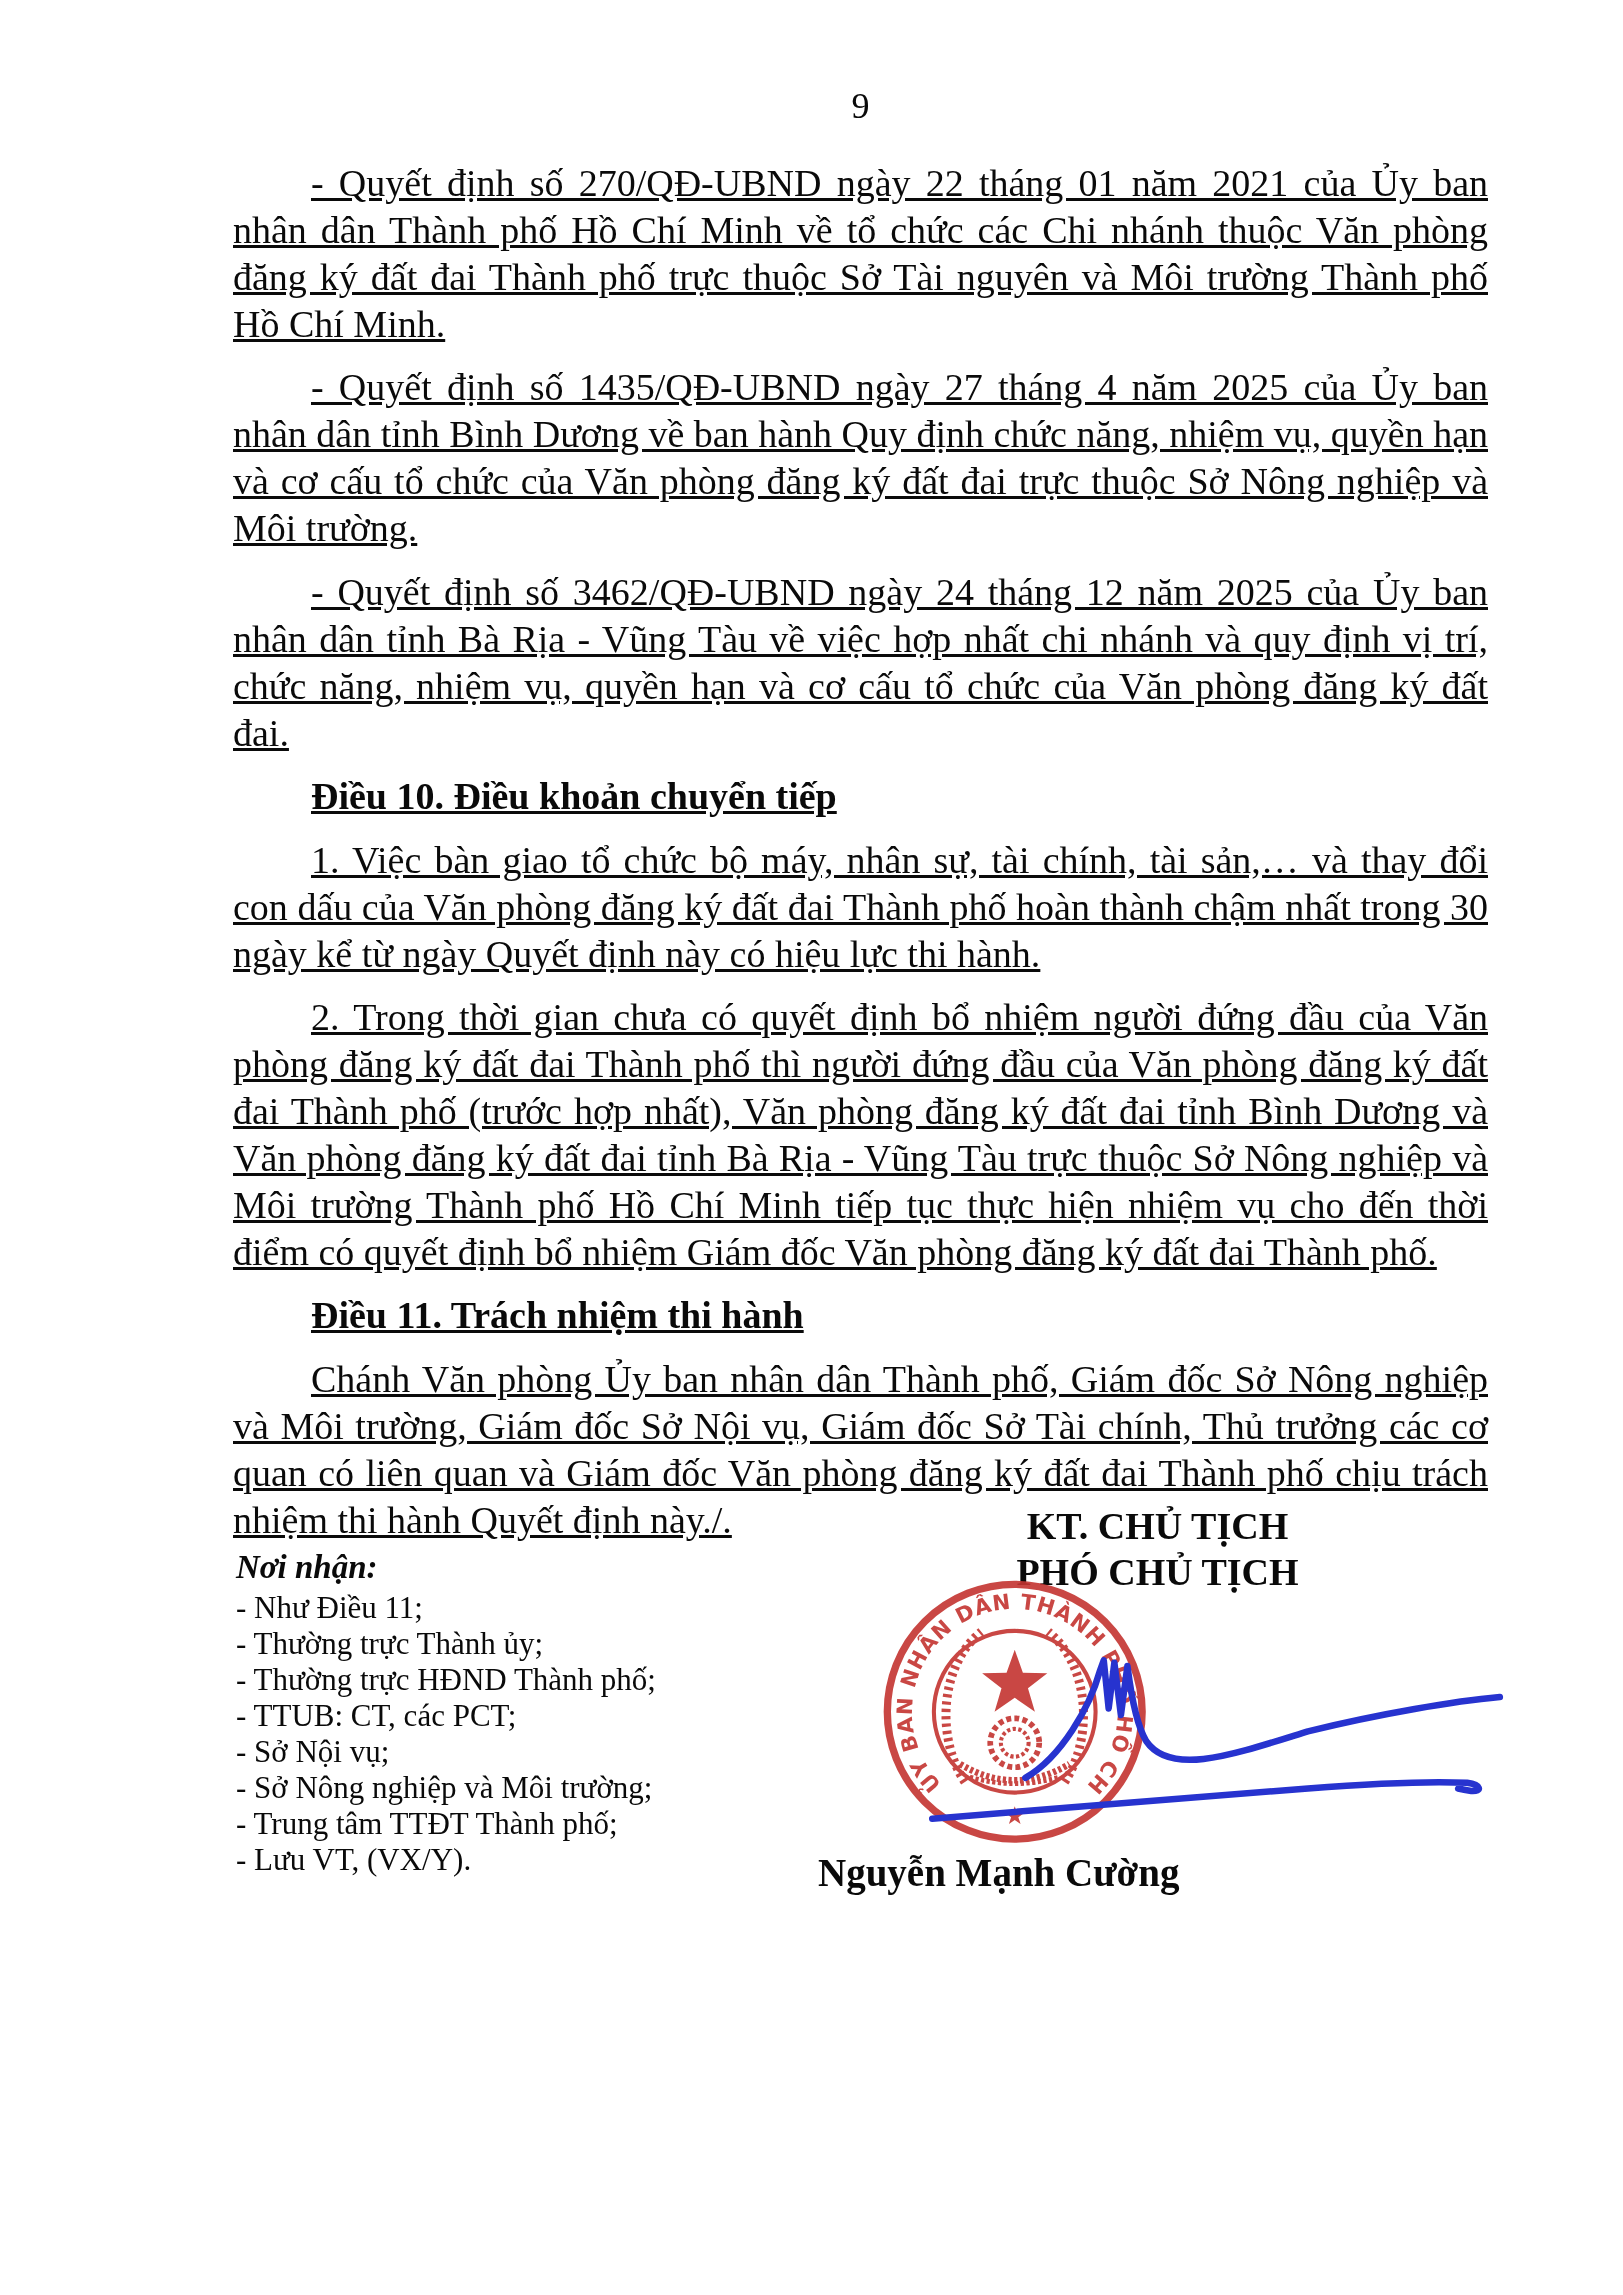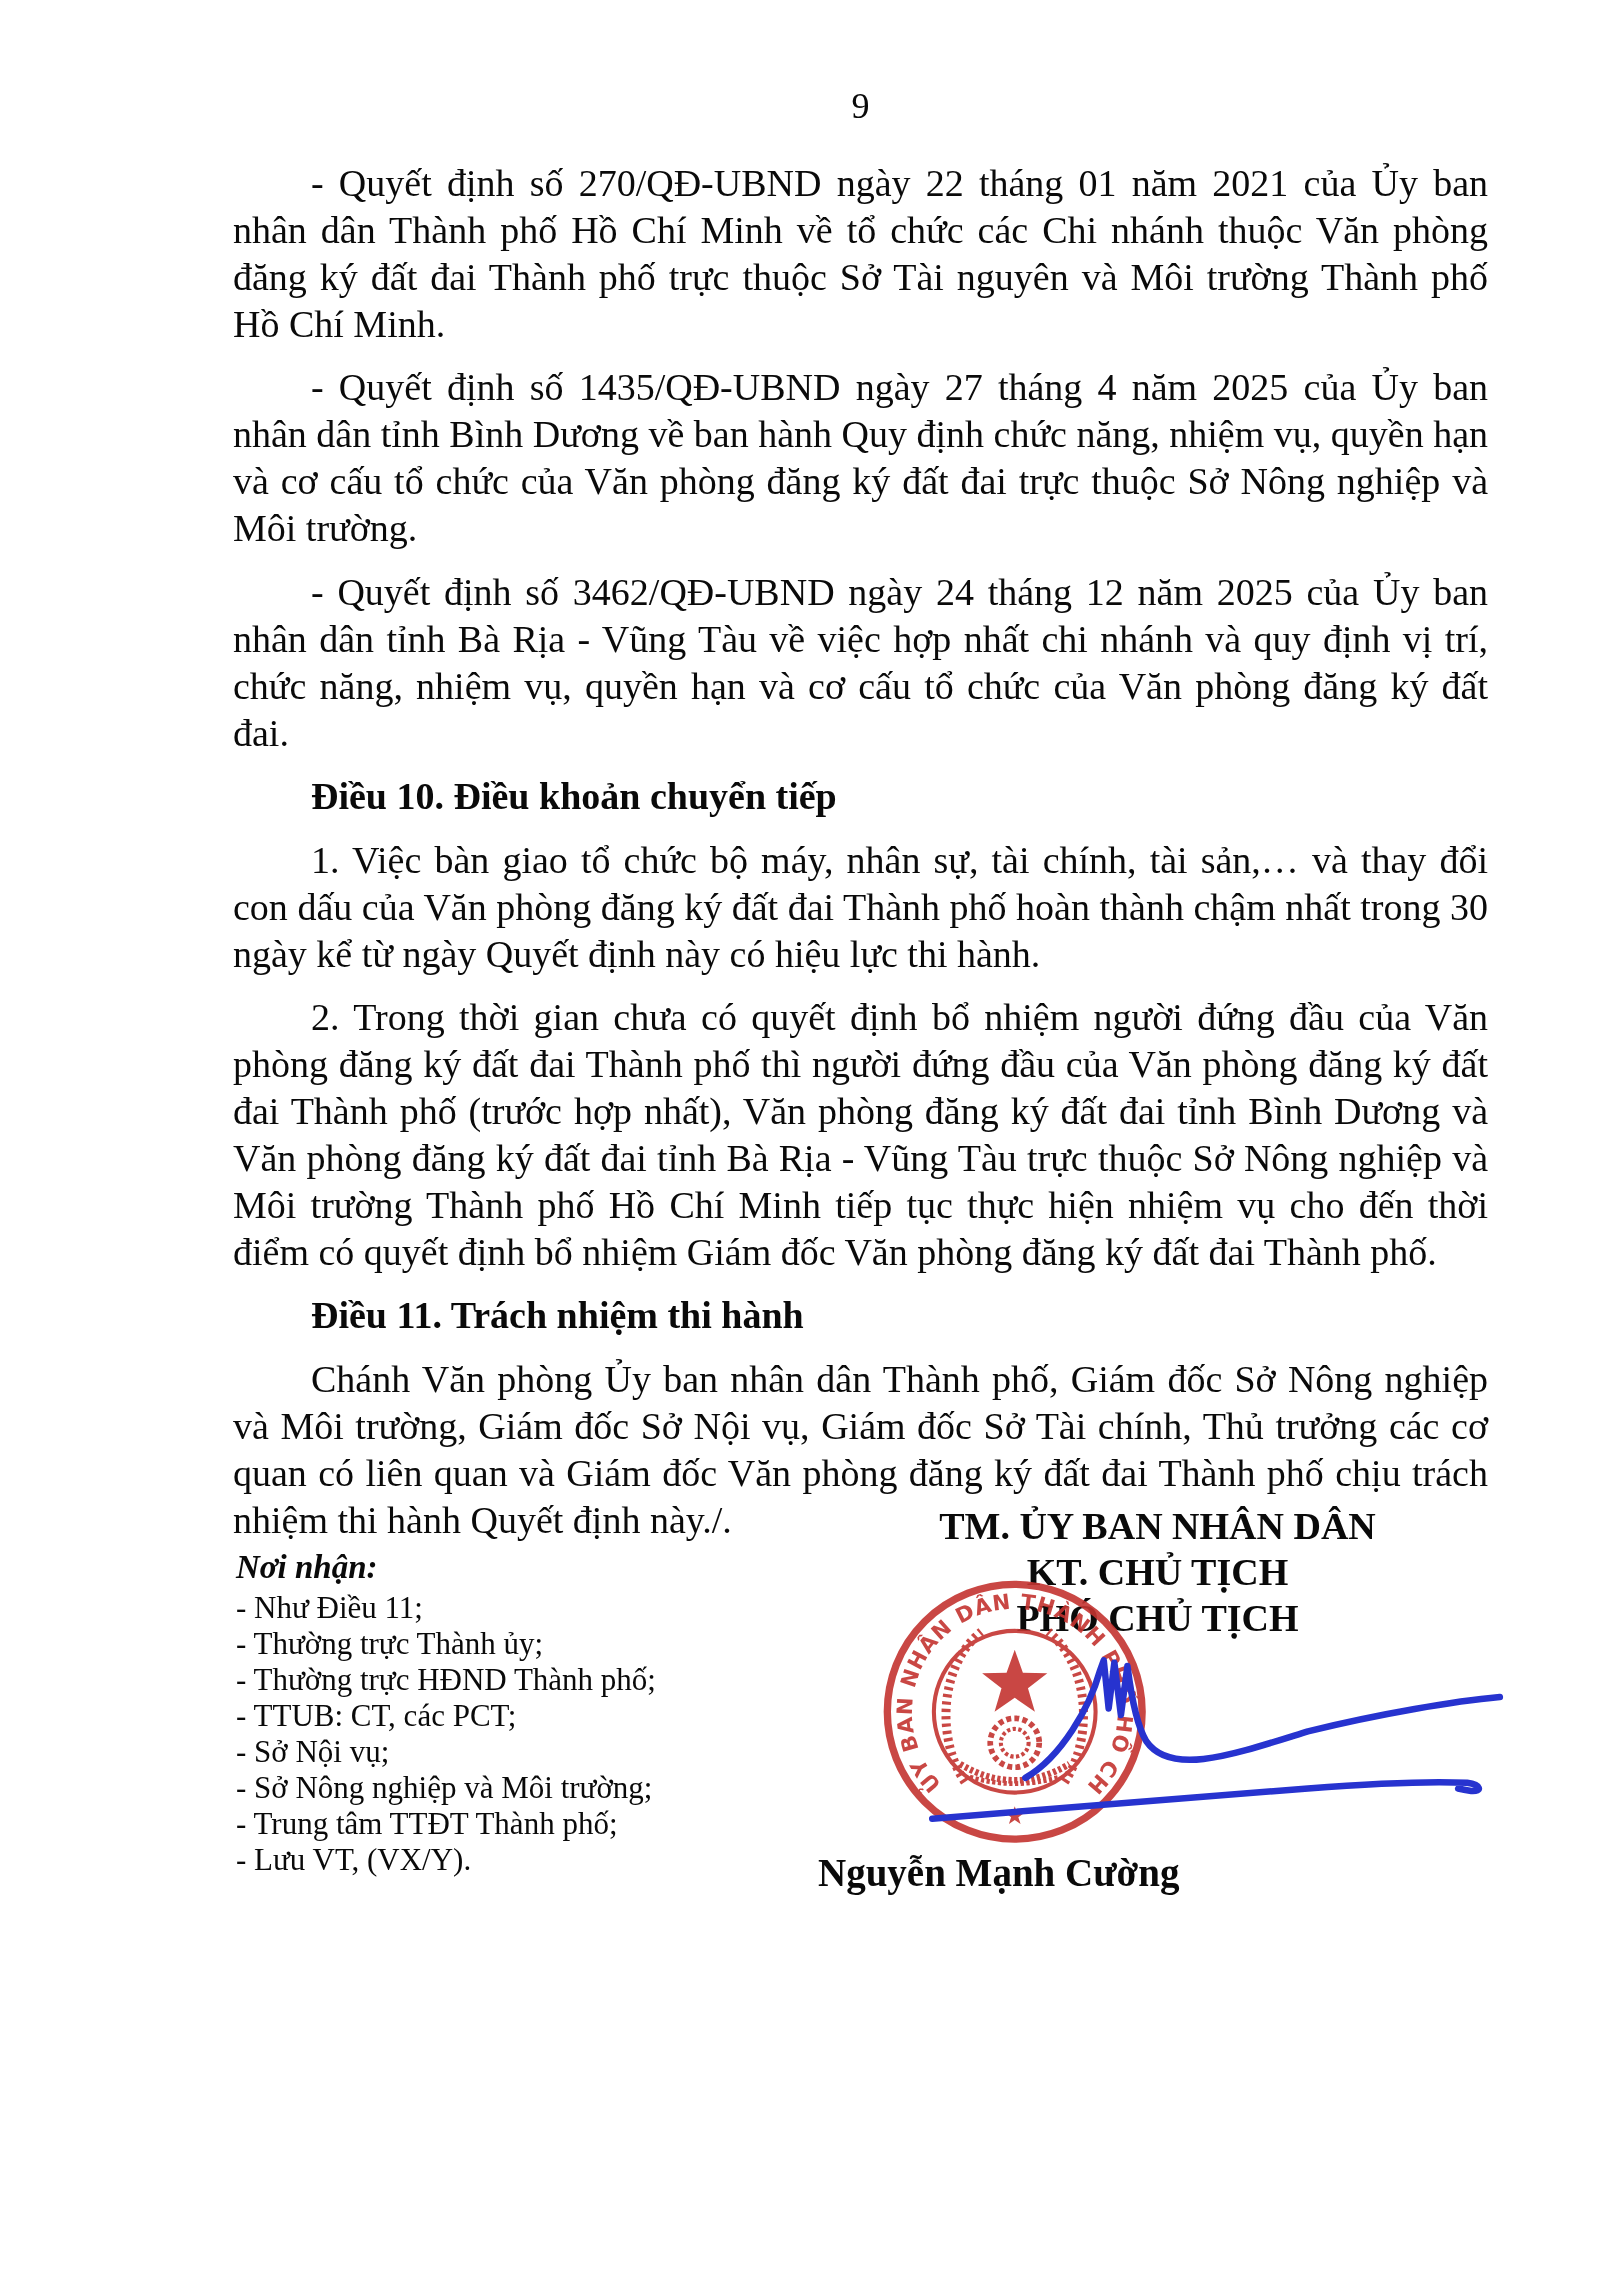--- a/index.html
+++ b/index.html
@@ -7,21 +7,21 @@
     position:relative;width:1623px;height:2295px;background:#ffffff;
     font-family:"Liberation Serif","DejaVu Serif",serif;color:#0a0a0a;
     margin:0 auto;overflow:hidden;
   }
   .pagenum{
     position:absolute;left:233px;top:85px;width:1255px;
     text-align:center;font-size:36px;
   }
   .body-text{
     position:absolute;left:233px;top:160px;width:1255px;
-    font-size:38px;line-height:47px;text-align:justify;
+    font-size:38px;line-height:47px;text-align:justify;text-decoration:underline;
   }
   .body-text p{margin:0 0 16.4px 0;text-indent:78px;}
   .body-text h3{margin:0 0 16.4px 0;padding-left:78px;font-size:38px;font-weight:bold;line-height:47px;}
   .recipients{
     position:absolute;left:236px;top:1501px;width:523px;
     font-size:31px;line-height:36px;
   }
   .recipients .rhead{font-weight:bold;font-style:italic;font-size:33px;margin-bottom:4.9px;margin-top:48px;}
   .sigblock{
     position:absolute;left:818px;top:1503px;width:679px;
@@ -60,21 +60,20 @@
     <div>- Thường trực Thành ủy;</div>
     <div>- Thường trực HĐND Thành phố;</div>
     <div>- TTUB: CT, các PCT;</div>
     <div>- Sở Nội vụ;</div>
     <div>- Sở Nông nghiệp và Môi trường;</div>
     <div>- Trung tâm TTĐT Thành phố;</div>
     <div>- Lưu VT, (VX/Y).</div>
   </div>
 
   <div class="sigblock">
-    <div>TM. ỦY BAN NHÂN DÂN</div>
     <div>KT. CHỦ TỊCH</div>
     <div>PHÓ CHỦ TỊCH</div>
   </div>
 
   <svg class="sealsvg" viewBox="0 0 830 420">
 
     <g class="seal-grp" fill="none" stroke="#c43430">
       <circle cx="201" cy="176" r="156" stroke-width="9"></circle>
       <circle cx="201" cy="176" r="99" stroke-width="5"></circle>
 

